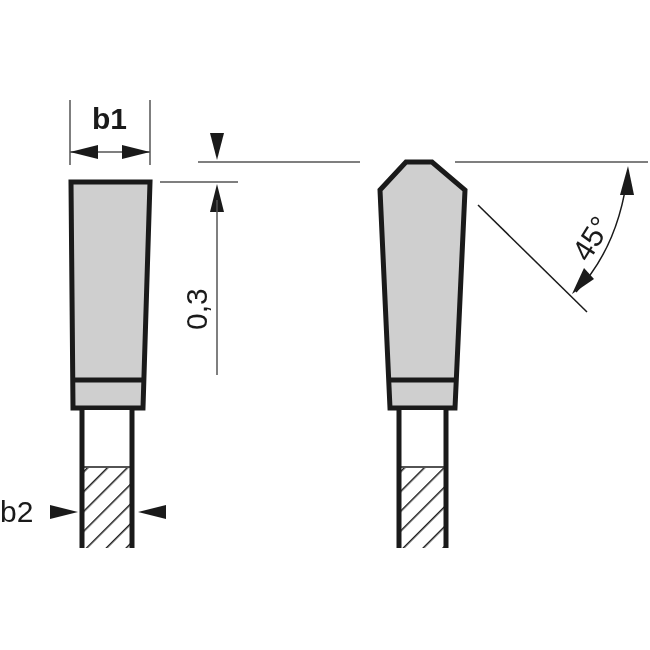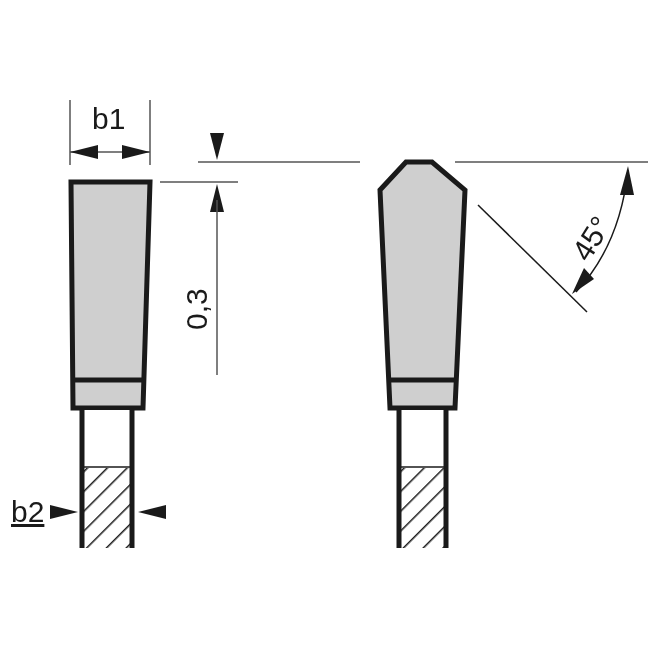--- a/index.html
+++ b/index.html
@@ -1,20 +1,20 @@
 <!DOCTYPE html>
 <html><head>
 <meta charset="utf-8">
 <style>
   html, body { margin: 0; padding: 0; background: #ffffff; }
   body { width: 650px; height: 650px; overflow: hidden; position: relative; }
   #drawing { position: absolute; left: 0; top: 0; width: 650px; height: 650px; }
   .lbl { position: absolute; font-family: "Liberation Sans", sans-serif; color: #1a1a1a; font-size: 30px; line-height: 1; white-space: nowrap; }
-  #lbl-b1 { left: 92px; top: 104px; }
-  #lbl-b2 { left: 11px; top: 497px; text-decoration: underline; }
+  #lbl-b1 { left: 92px; top: 104px; font-weight: bold; }
+  #lbl-b2 { left: 0px; top: 497px; }
   #lbl-h { left: 182px; top: 330px; transform: rotate(-90deg); transform-origin: left top; }
   #lbl-angle { left: 567px; top: 250px; transform: rotate(-58deg); transform-origin: left top; }
 </style>
 </head>
 <body>
 
 <svg id="drawing" viewBox="0 0 650 650" xmlns="http://www.w3.org/2000/svg">
   <defs>
     <pattern id="hatch" patternUnits="userSpaceOnUse" width="14" height="14" patternTransform="rotate(45)">
       <line x1="0" y1="0" x2="0" y2="14" stroke="#1a1a1a" stroke-width="3"></line>

